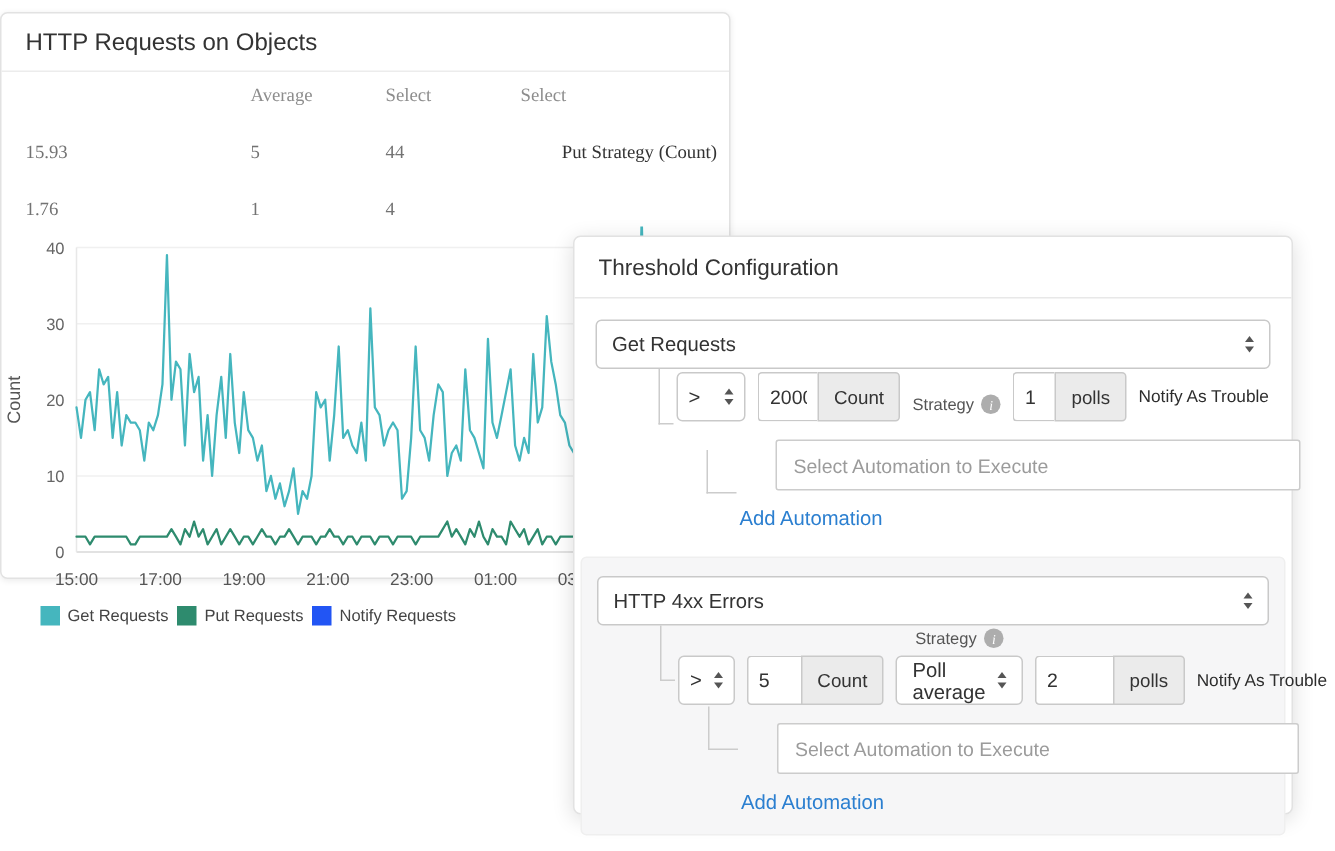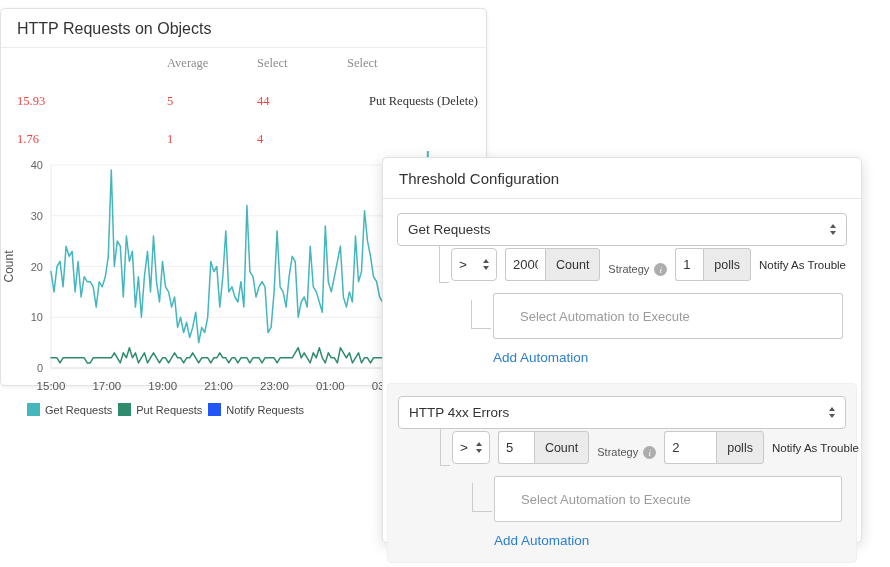--- a/index.html
+++ b/index.html
@@ -5,21 +5,21 @@
   * { margin:0; padding:0; box-sizing:border-box; }
   html,body { width:890px; height:567px; background:#ffffff; font-family:"Liberation Sans", sans-serif; overflow:hidden; }
   .panel { position:absolute; background:#fff; border:1px solid #e2e2e2; border-radius:5px; }
 
   
   .chart-panel { left:0; top:8px; width:487px; height:378px; box-shadow:0 1px 4px rgba(0,0,0,.08); z-index:1; }
   .cp-title { font-size:16px; color:#333; padding:11px 16px 9px; border-bottom:1px solid #ececec; }
   .stats { display:grid; grid-template-columns:150px 90px 90px auto; padding:8px 0 2px 16px; font-size:12.5px; row-gap:23px; align-items:center;font-family:Liberation Serif, serif; }
   .stats .hdr { color:#8d8d8d; }
   .stats .lbl { text-align:right; padding-right:8px; color:#333; }
-  .stats .val { color:#ef4444; }
+  .stats .val { color:#737373; }
   #chart-area { margin-top:2px; }
   .legend { display:flex; align-items:center; margin:0 0 0 26px; font-size:11px; color:#444; }
   .legend-item { display:flex; align-items:center; margin-right:6px; }
   .legend-swatch { width:13px; height:13px; margin-right:5px; display:inline-block; }
 
   
   .threshold-panel { left:382px; top:157px; width:480px; height:386px; box-shadow:0 3px 14px rgba(0,0,0,.14); z-index:2; }
   .tc-title { font-size:15px; color:#333; padding:12px 16px 11px; border-bottom:1px solid #e8e8e8; }
   .tc-body { padding:10px 12px 12px; }
   .sec { position:relative; padding:4px 2px 2px; }
@@ -31,29 +31,29 @@
   .car-up { width:0; height:0; border-left:3.5px solid transparent; border-right:3.5px solid transparent; border-bottom:4.5px solid #555; margin-bottom:2.5px; }
   .car-dn { width:0; height:0; border-left:3.5px solid transparent; border-right:3.5px solid transparent; border-top:4.5px solid #555; }
 
   .rule-row { display:flex; align-items:flex-end; margin:2px 0 0 54px; gap:8px; }
   .op-sel { width:46px; padding:0 7px; }
   .igroup { display:flex; height:33px; }
   .igroup input { border:1px solid #c9c9c9; border-right:none; border-radius:3px 0 0 3px; padding:0 7px; font-size:13px; color:#333; font-family:"Liberation Sans",sans-serif; outline:none; }
   .igroup .addon { background:#ebebeb; border:1px solid #c9c9c9; border-radius:0 3px 3px 0; display:flex; align-items:center; padding:0 10px; font-size:12.5px; color:#333; }
   .w-val1 { width:40px; } .w-val2 { width:36px; } .w-poll1 { width:28px; } .w-poll2 { width:52px; }
   .strategy-wrap { display:flex; flex-direction:column; align-items:center; }
-  .strategy-lbl { display:flex; align-items:flex-start; font-size:11px; color:#555; margin-bottom:5px; }
+  .strategy-lbl { display:flex; align-items:center; font-size:11px; color:#555; margin-bottom:5px; }
   .info-i { width:13px; height:13px; border-radius:50%; background:#adadad; color:#fff; font-size:9px; font-family:"Liberation Serif",serif; font-style:italic; display:inline-flex; align-items:center; justify-content:center; margin-left:5px; cursor:pointer; }
   .notify { font-size:11.5px; color:#2d2d2d; margin-bottom:10px; white-space:nowrap; }
 
   .conn1 { position:absolute; width:10px; height:37px; border-left:1px solid #ccc; border-bottom:1px solid #ccc; left:44px; top:37px; }
   .conn2 { position:absolute; width:20px; height:29px; border-left:1px solid #ccc; border-bottom:1px solid #ccc; left:76px; top:91px; }
   .sec.alt .conn1 { left:52px; top:45px; } .sec.alt .conn2 { left:84px; top:99px; }
 
-  .automation { margin:12px 0 0 96px; width:calc(100% - 100px); height:46px; border:1px solid #ccc; border-radius:2px; padding:0 26px; font-size:13px; color:#333; outline:none; font-family:"Liberation Sans",sans-serif; }
+  .automation { margin:12px 0 0 120px; width:calc(100% - 100px); height:34px; border:1px solid #ccc; border-radius:2px; padding:0 11px; font-size:13px; color:#333; outline:none; font-family:"Liberation Sans",sans-serif; }
   .automation::placeholder { color:#9b9b9b; }
   .add-link { display:inline-block; margin:11px 4px 4px 96px; font-size:13.5px; color:#2b7fd0; text-decoration:none; cursor:pointer; }
 
   svg text { font-family:"Liberation Sans", sans-serif; }
 </style>
 </head>
 <body>
 
 <div class="panel chart-panel">
   <div class="cp-title">HTTP Requests on Objects</div>
@@ -61,21 +61,21 @@
   <div class="stats">
     <div class="lbl"></div>
     <div class="hdr">Average</div>
     <div class="hdr">Select</div>
     <div class="hdr">Select</div>
 
     <div class="val">15.93</div>
     <div class="val">5</div>
     <div class="val">44</div>
 
-    <div class="lbl">Put Requests (Delete)</div>
+    <div class="lbl">Put Strategy (Count)</div>
     <div class="val">1.76</div>
     <div class="val">1</div>
     <div class="val">4</div>
   </div>
 
   <div id="chart-area"><svg width="473" height="248" viewBox="0 0 473 248">
         <line x1="50" x2="469" y1="217" y2="217" stroke="#d8d8d8" stroke-width="1"></line>
         <text x="42" y="221" text-anchor="end" font-size="11" fill="#666">0</text>
         <line x1="50" x2="469" y1="166.25" y2="166.25" stroke="#f0f0f0" stroke-width="1"></line>
         <text x="42" y="170.25" text-anchor="end" font-size="11" fill="#666">10</text>
@@ -179,20 +179,27 @@
         </div>
         <div class="igroup">
           <input class="w-val2" type="text" value="5" style="">
           <span class="addon">Count</span>
         </div>
         <div class="strategy-wrap">
           <span class="strategy-lbl">
             <span>Strategy</span>
             <span class="info-i">i</span>
           </span>
+          <div class="sel">
+            <span>Poll average</span>
+            <span class="caret">
+                <span class="car-up"></span>
+                <span class="car-dn"></span>
+              </span>
+          </div>
         </div>
         <div class="igroup">
           <input class="w-poll2" type="text" value="2" style="">
           <span class="addon">polls</span>
         </div>
         <span class="notify">Notify As Trouble</span>
       </div>
 
       <input class="automation" type="text" placeholder="Select Automation to Execute" style="">
       <a class="add-link">Add Automation</a>

